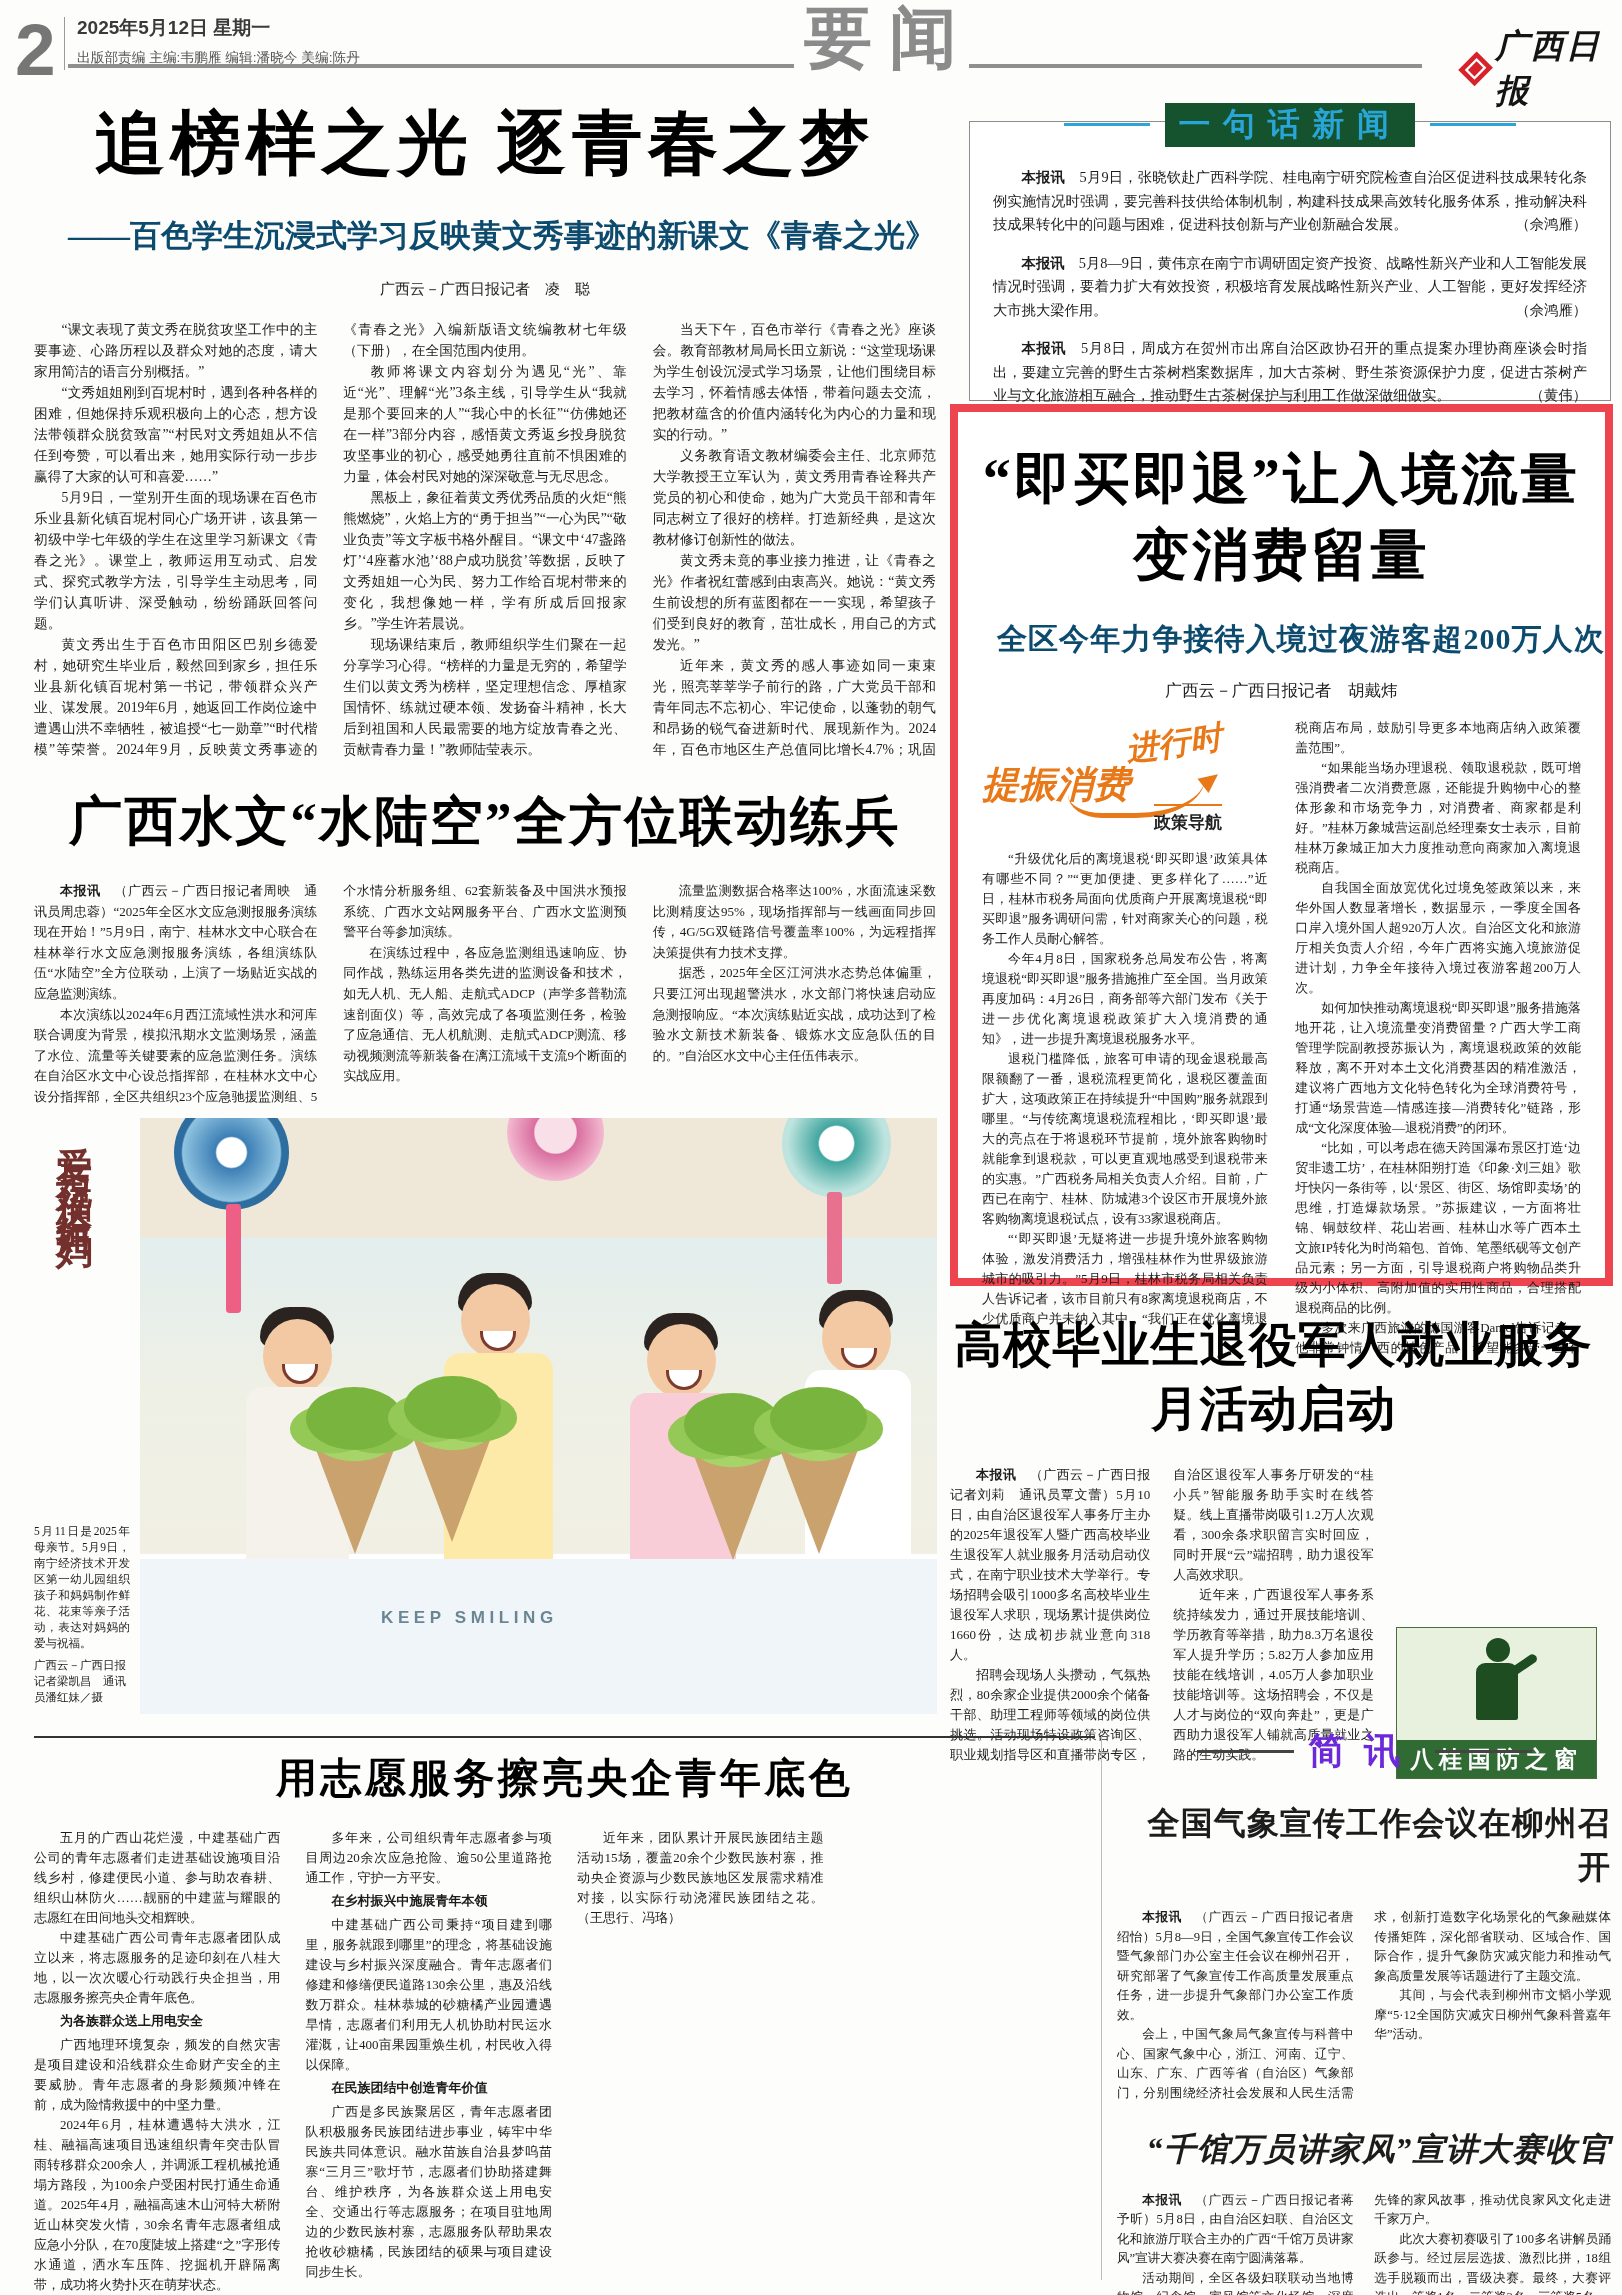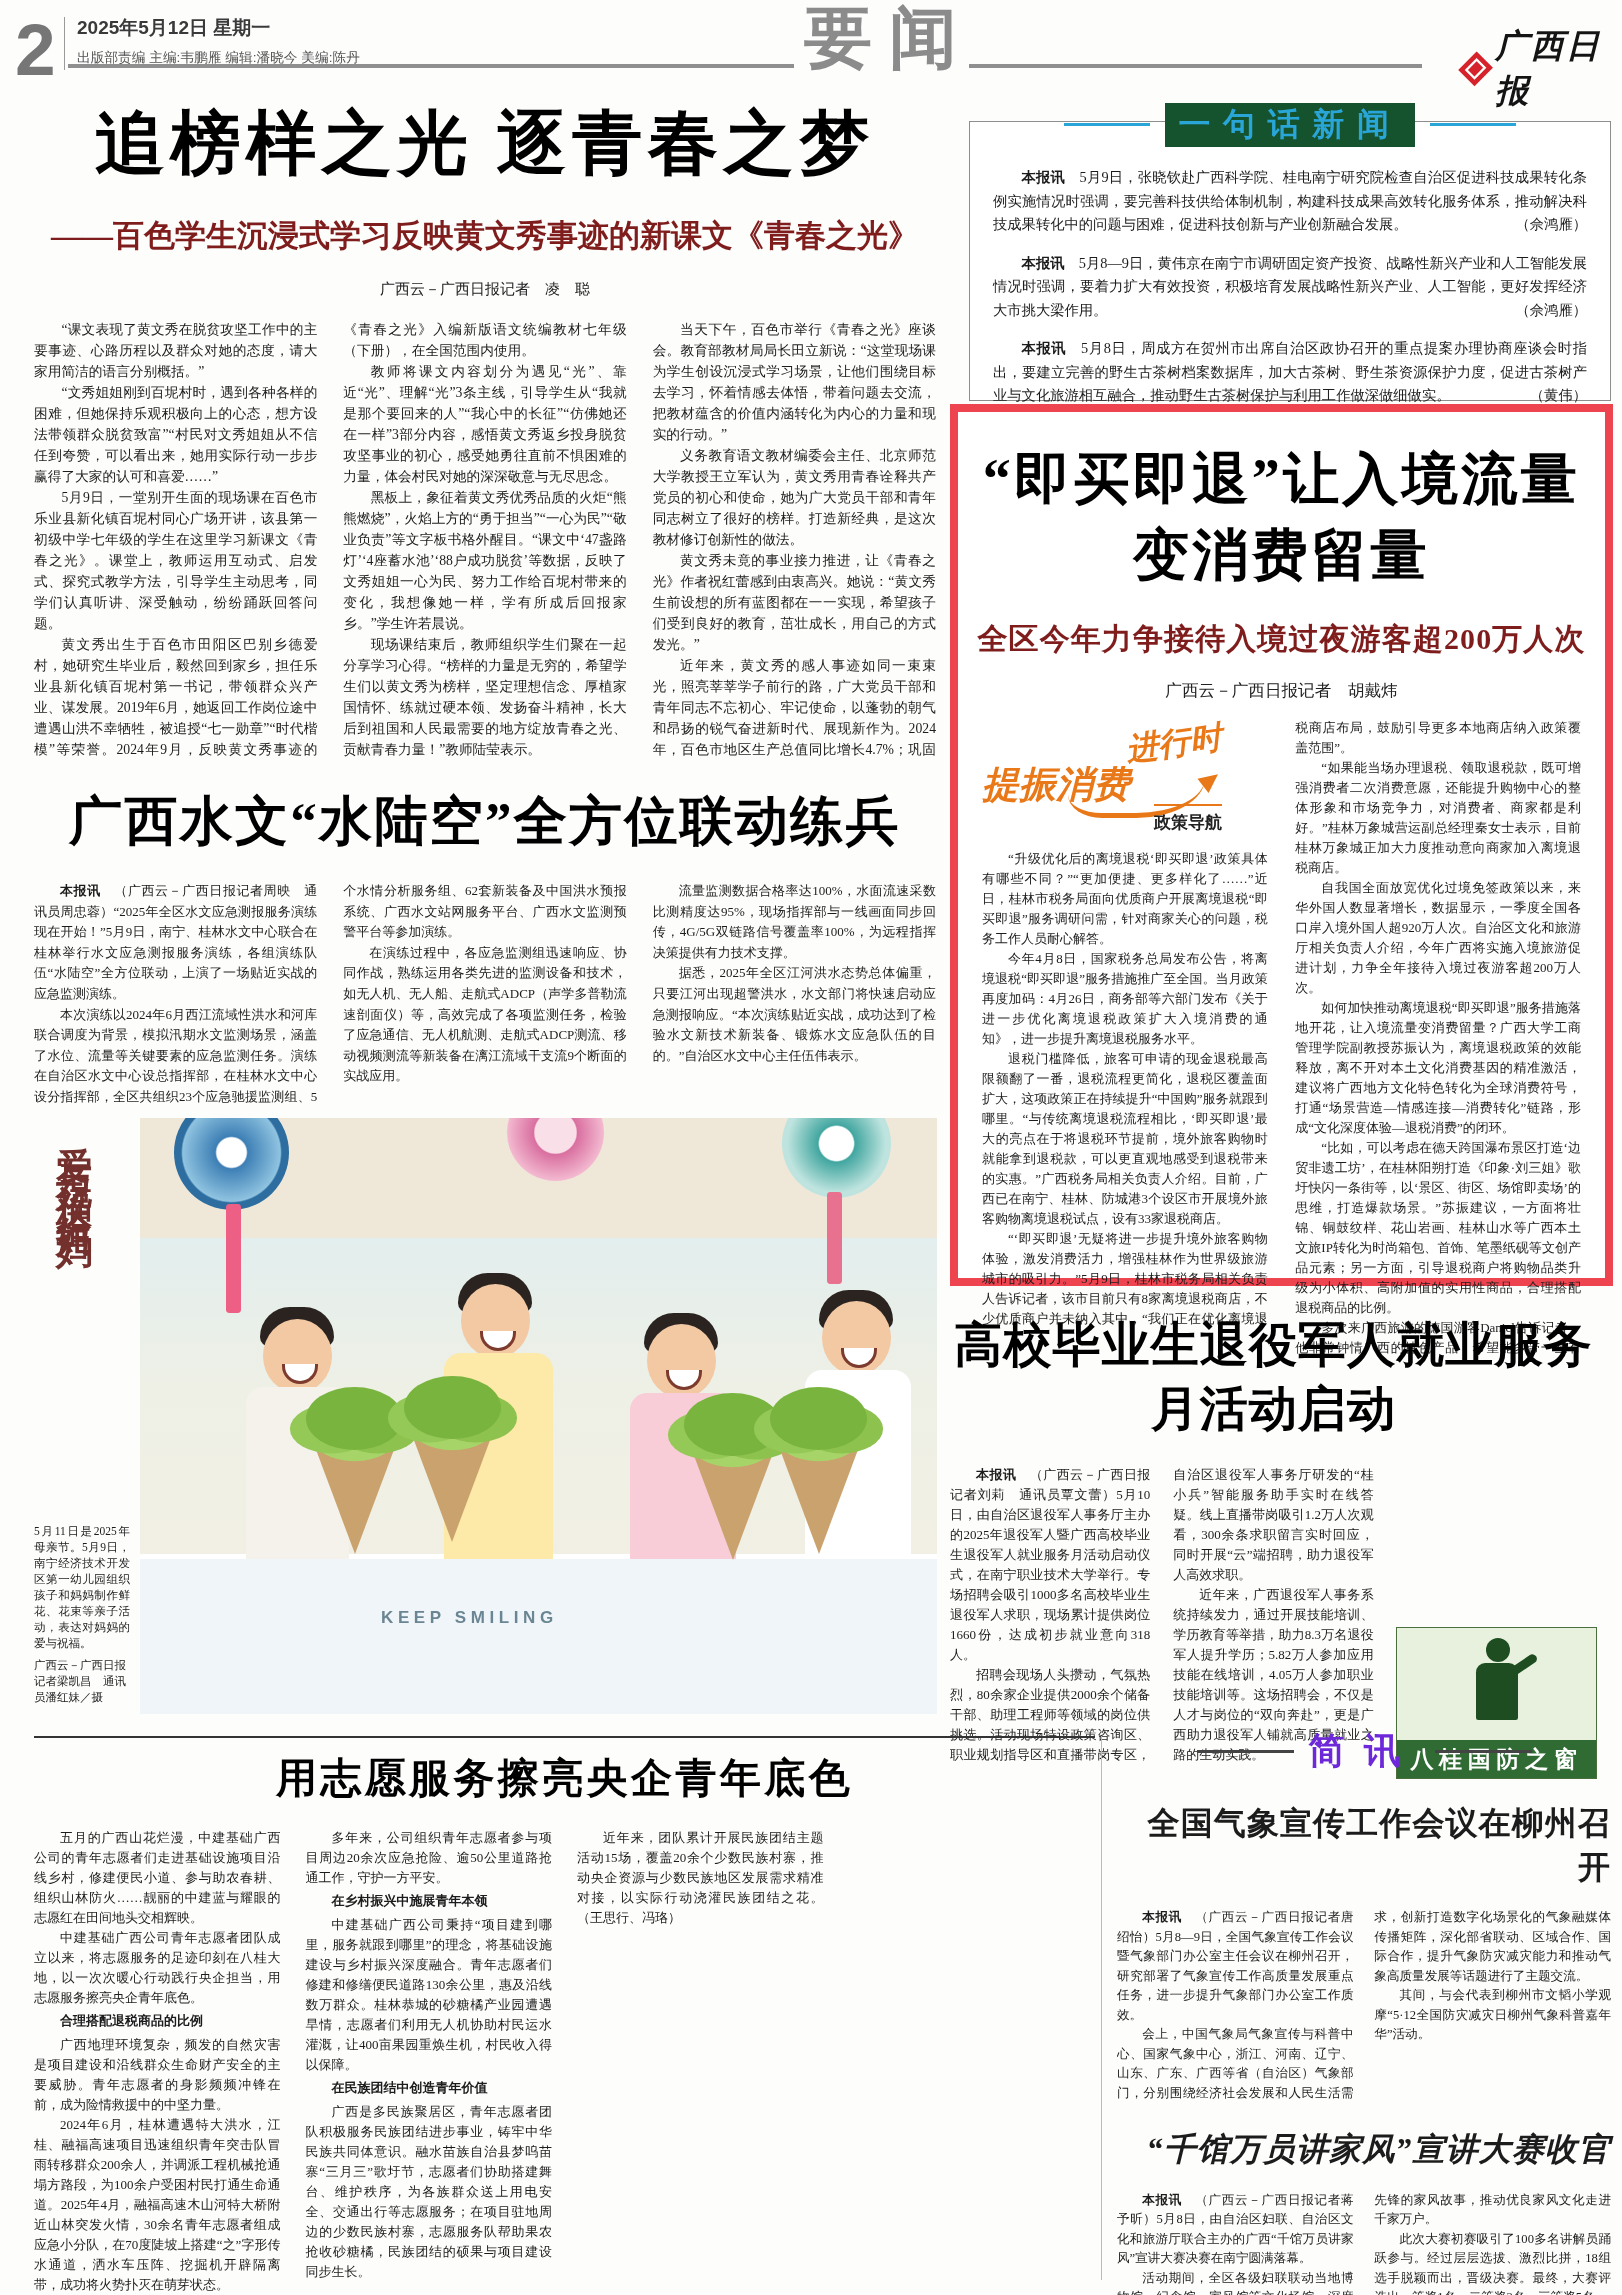--- a/index.html
+++ b/index.html
@@ -12,21 +12,21 @@
   .hdr-staff{font:13.7px "Liberation Sans",sans-serif;color:#555;margin-top:8px;}
   .vrule{width:1.1px;background:#9a9a9a;}
   .hrule{height:4px;background:#8f8f8f;}
   .section-mark{font:bold 68px "Liberation Serif",serif;color:#8b8b8b;letter-spacing:17px;}
   .brand{display:flex;align-items:center;gap:8px;}
   .brand-diamond{width:26px;height:26px;background:#d6222a;transform:rotate(45deg);
                  box-shadow:inset 0 0 0 4.6px #d6222a, inset 0 0 0 6.9px #fff;}
   .brand-name{font:italic bold 33px "Liberation Serif",serif;color:#141414;letter-spacing:2.3px;}
   
   .headline{font-weight:bold;text-align:center;letter-spacing:3.4px;color:#000;}
-  .subline{text-align:center;color:#7f1d1d;}
+  .subline{text-align:right;color:#0c4a6e;}
   .byline{text-align:center;color:#222;}
   .body-cols{column-fill:auto;overflow:hidden;}
   .para{margin:0;text-indent:2em;text-align:justify;}
   .para b{font-family:"Liberation Sans",sans-serif;}
   .credit{float:right;}
   .subhead{margin:3.4px 0;font-weight:bold;text-indent:2em;}
   .main-body{font-size:13.7px;line-height:21px;column-count:3;column-gap:26px;}
   .shui-body{font-size:13px;line-height:20.6px;column-count:3;column-gap:26px;}
   .vol-body{font-size:13px;line-height:20px;column-count:4;column-gap:25px;}
   .vet-body{font-size:13px;line-height:20px;column-count:3;column-gap:23px;position:relative;}
@@ -251,21 +251,21 @@
       </div>
     </div>
   </div>
 
   <div class="abs" style="left:34px;top:1736px;width:1061px;height:1.7px;background:#333;"></div>
   <div class="abs" style="left:34px;top:1751px;width:1061px;">
     <div class="headline" style="font-size:41px;letter-spacing:3.4px;">用志愿服务擦亮央企青年底色</div>
     <div class="body-cols vol-body" style="margin-top:22px;height:475px;">
         <p class="para">五月的广西山花烂漫，中建基础广西公司的青年志愿者们走进基础设施项目沿线乡村，修建便民小道、参与助农春耕、组织山林防火……靓丽的中建蓝与耀眼的志愿红在田间地头交相辉映。</p>
         <p class="para">中建基础广西公司青年志愿者团队成立以来，将志愿服务的足迹印刻在八桂大地，以一次次暖心行动践行央企担当，用志愿服务擦亮央企青年底色。</p>
-        <p class="subhead">合理搭配退税商品的比例</p>
+        <p class="subhead">为各族群众送上用电安全</p>
         <p class="para">广西地理环境复杂，频发的自然灾害是项目建设和沿线群众生命财产安全的主要威胁。青年志愿者的身影频频冲锋在前，成为险情救援中的中坚力量。</p>
         <p class="para">2024年6月，桂林遭遇特大洪水，江桂、融福高速项目迅速组织青年突击队冒雨转移群众200余人，并调派工程机械抢通塌方路段，为100余户受困村民打通生命通道。2025年4月，融福高速木山河特大桥附近山林突发火情，30余名青年志愿者组成应急小分队，在70度陡坡上搭建“之”字形传水通道，洒水车压阵、挖掘机开辟隔离带，成功将火势扑灭在萌芽状态。</p>
         <p class="para">多年来，公司组织青年志愿者参与项目周边20余次应急抢险、逾50公里道路抢通工作，守护一方平安。</p>
         <p class="subhead">在乡村振兴中施展青年本领</p>
         <p class="para">中建基础广西公司秉持“项目建到哪里，服务就跟到哪里”的理念，将基础设施建设与乡村振兴深度融合。青年志愿者们修建和修缮便民道路130余公里，惠及沿线数万群众。桂林恭城的砂糖橘产业园遭遇旱情，志愿者们利用无人机协助村民运水灌溉，让400亩果园重焕生机，村民收入得以保障。</p>
         <p class="subhead">在民族团结中创造青年价值</p>
         <p class="para">广西是多民族聚居区，青年志愿者团队积极服务民族团结进步事业，铸牢中华民族共同体意识。融水苗族自治县梦呜苗寨“三月三”歌圩节，志愿者们协助搭建舞台、维护秩序，为各族群众送上用电安全、交通出行等志愿服务；在项目驻地周边的少数民族村寨，志愿服务队帮助果农抢收砂糖橘，民族团结的硕果与项目建设同步生长。</p>
         <p class="para">近年来，团队累计开展民族团结主题活动15场，覆盖20余个少数民族村寨，推动央企资源与少数民族地区发展需求精准对接，以实际行动浇灌民族团结之花。（王思行、冯珞）</p>
       </div>
   </div>

